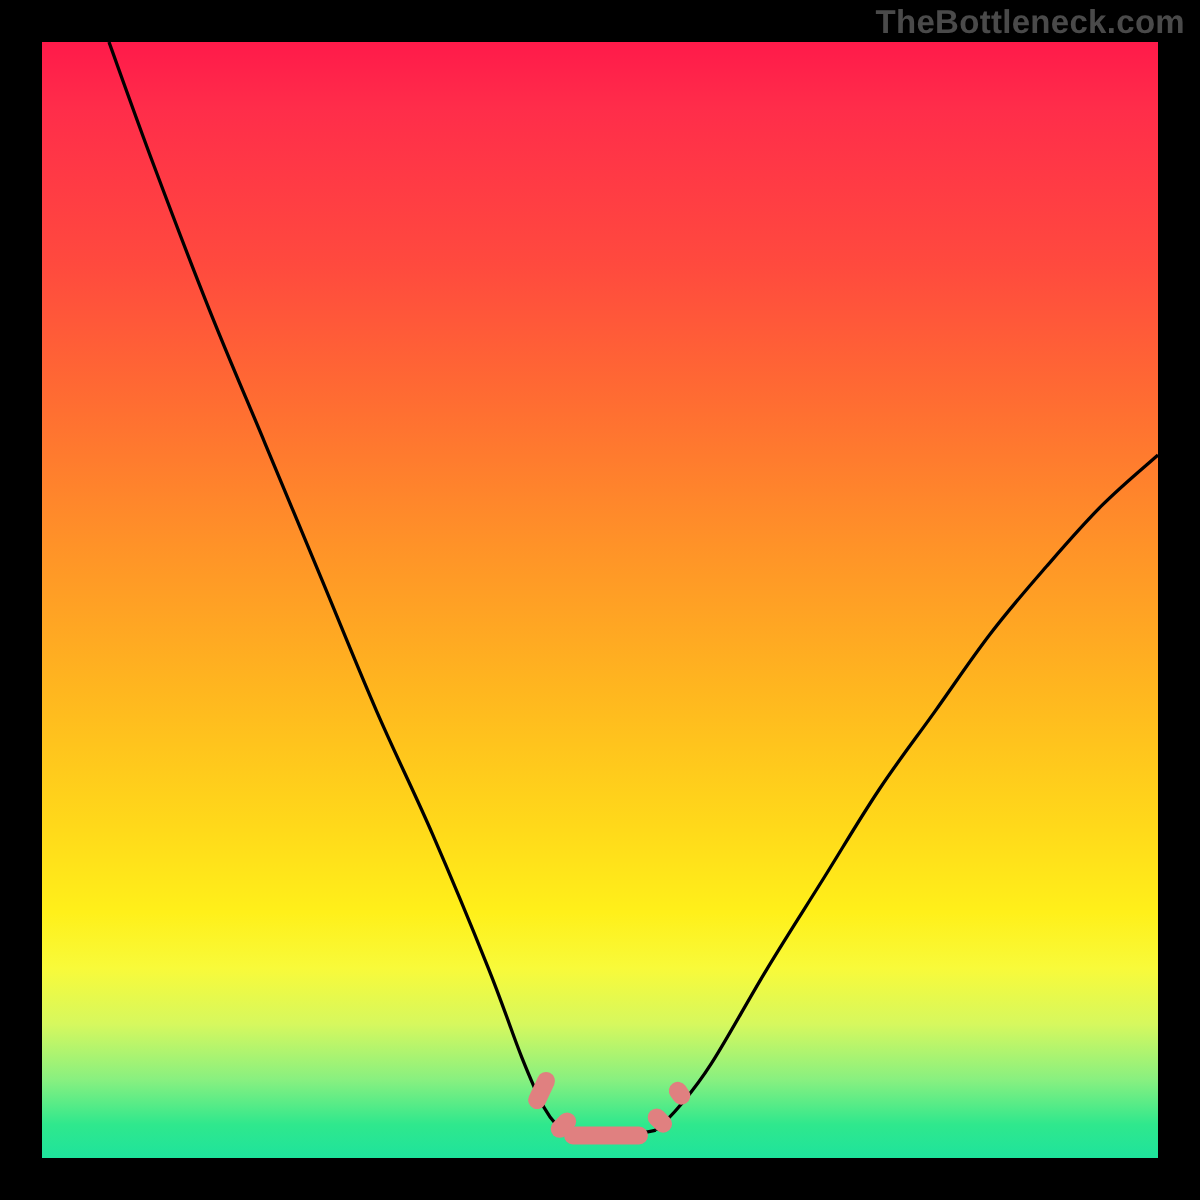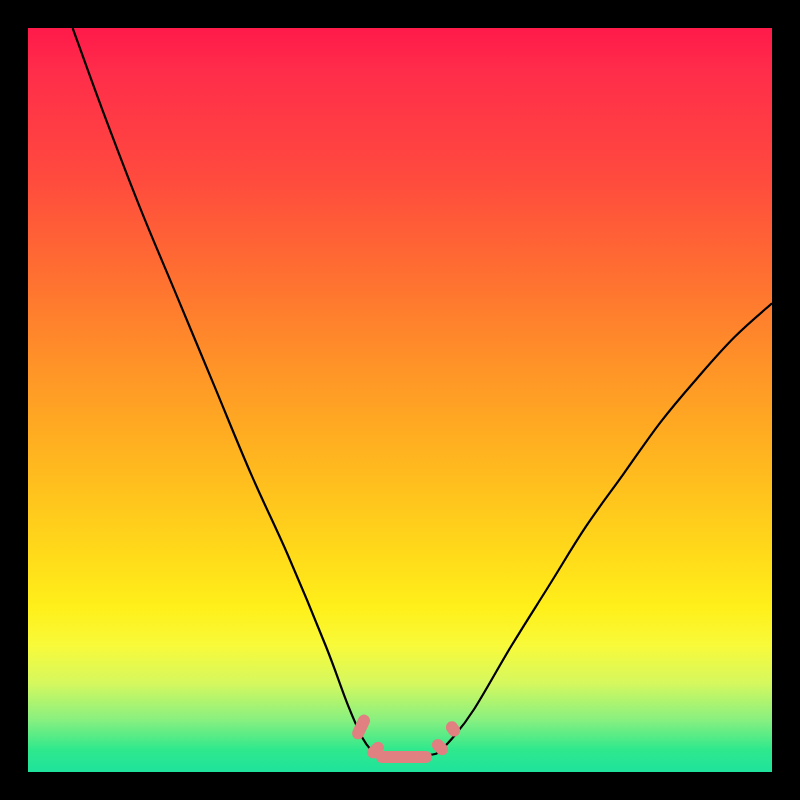--- a/index.html
+++ b/index.html
@@ -68,20 +68,21 @@
   .dash {
     position: absolute;
     background: #e08080;
     border-radius: 6px;
   }
 </style>
 </head>
 <body>
 
 <div class="frame">
+  <div class="watermark">TheBottleneck.com</div>
 
   <div class="plot">
     <div class="gradient-bg"></div>
 
     <svg class="curves" viewBox="0 0 744 744" preserveAspectRatio="none">
       <path id="curve-left" class="curve-path" d="M 44.64 0 C 49.9968 14.731200000000005, 62.34720000000001 49.69920000000004, 74.4 81.84000000000003 C 86.4528 113.98080000000002, 98.208 145.07999999999996, 111.6 178.55999999999995 C 124.99199999999999 212.03999999999994, 135.40800000000002 235.69919999999996, 148.8 267.84 C 162.192 299.9808, 172.608 324.9792, 186 357.12 C 199.392 389.2608, 209.808 415.59839999999997, 223.2 446.4 C 236.59199999999998 477.2016, 247.00799999999998 497.4384, 260.4 528.24 C 273.792 559.0416, 286.88640000000004 590.736, 297.6 617.52 C 308.3136 644.304, 313.22400000000005 660.3, 319.92 677.04 C 326.616 693.78, 330.1128 701.8152, 334.8 710.52 C 339.48720000000003 719.2248, 343.95120000000003 722.7216, 345.96000000000004 725.4"></path>
       <path id="curve-right" class="curve-path" d="M 409.20000000000005 725.4 C 411.87840000000006 722.7216, 417.384 718.5552, 424.08 710.52 C 430.77599999999995 702.4848, 435.6864 697.5, 446.4 680.76 C 457.11359999999996 664.02, 470.208 639.6168, 483.6 617.52 C 496.992 595.4232, 507.40799999999996 579.4272, 520.8 558 C 534.192 536.5728, 544.608 518.568, 558 498.48 C 571.392 478.392, 581.808 465.1488, 595.2 446.4 C 608.5920000000001 427.65119999999996, 619.008 411.7296, 632.4 394.32 C 645.7919999999999 376.9104, 656.2080000000001 365.0808, 669.6 349.68 C 682.992 334.2792, 693.4079999999999 322.15200000000004, 706.8 308.76000000000005 C 720.192 295.36800000000005, 737.304 281.3064, 744 275.28"></path>
       <path id="curve-floor" class="curve-path" d="M 345.96000000000004 725.4 C 347.96880000000004 725.9356799999999, 352.4328 727.7063999999999, 357.12 728.376 C 361.8072 729.0456, 366.6432 729.12, 372 729.12 C 377.3568 729.12, 381.5232 728.77776, 386.88 728.376 C 392.2368 727.97424, 397.74240000000003 727.42368, 401.76000000000005 726.888 C 405.77760000000006 726.3523200000001, 407.86080000000004 725.66784, 409.20000000000005 725.4"></path>
     </svg>
 

